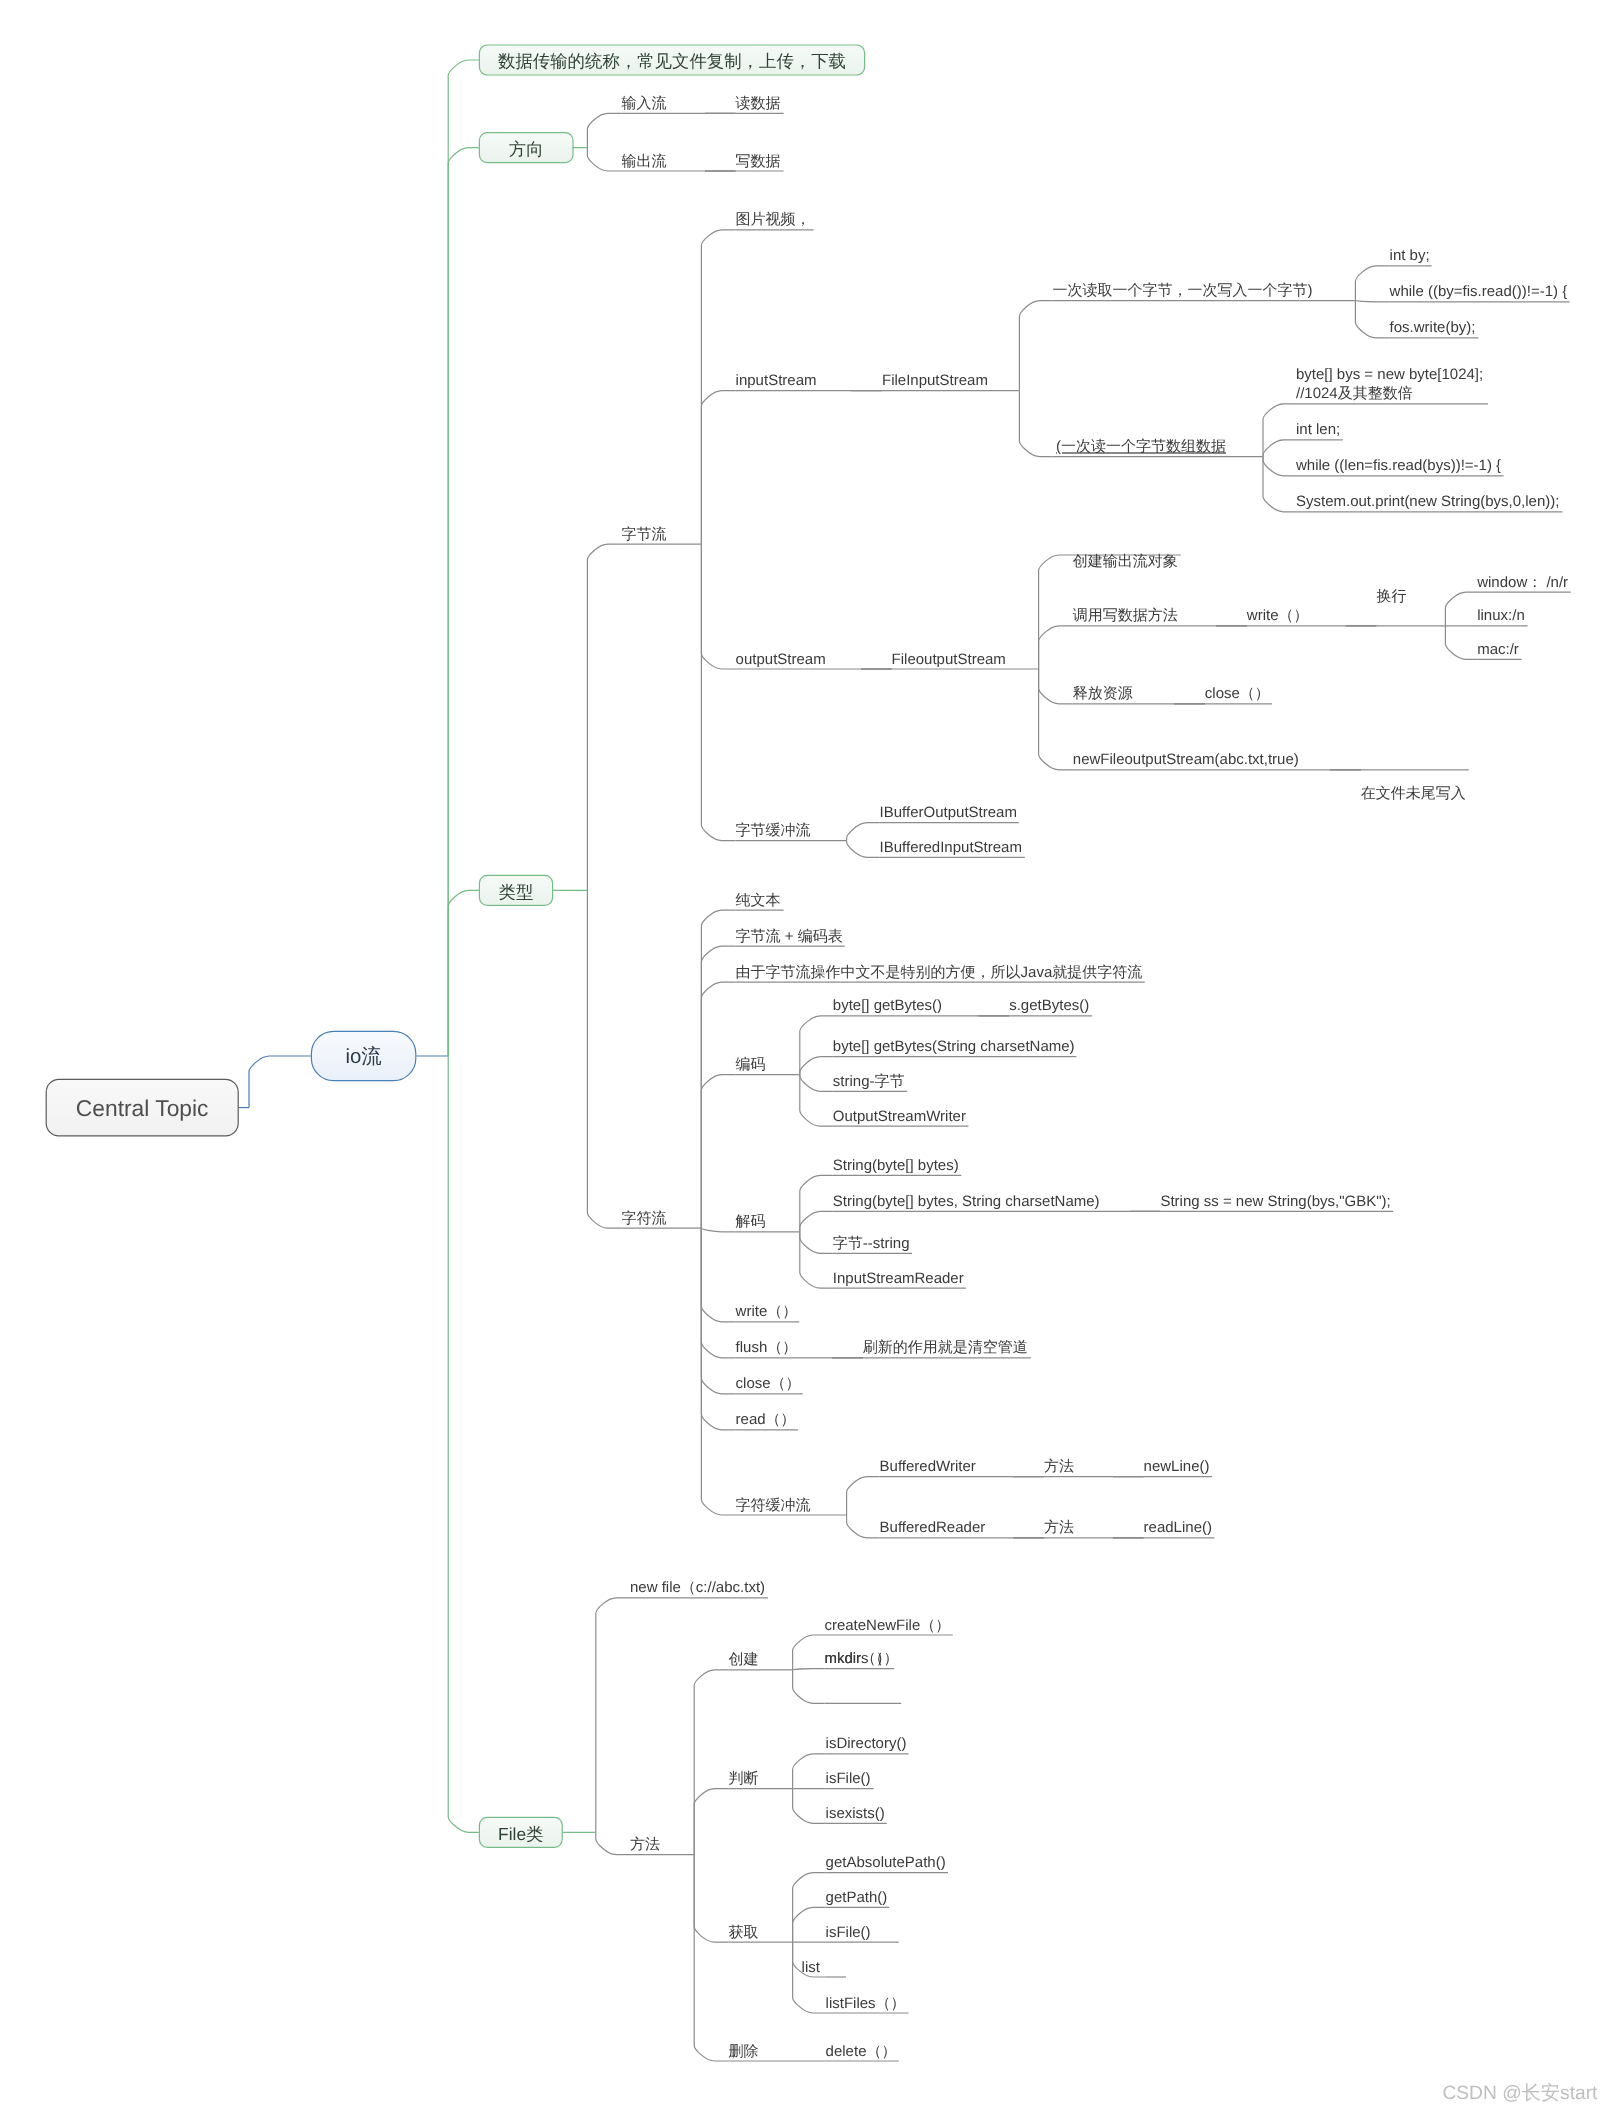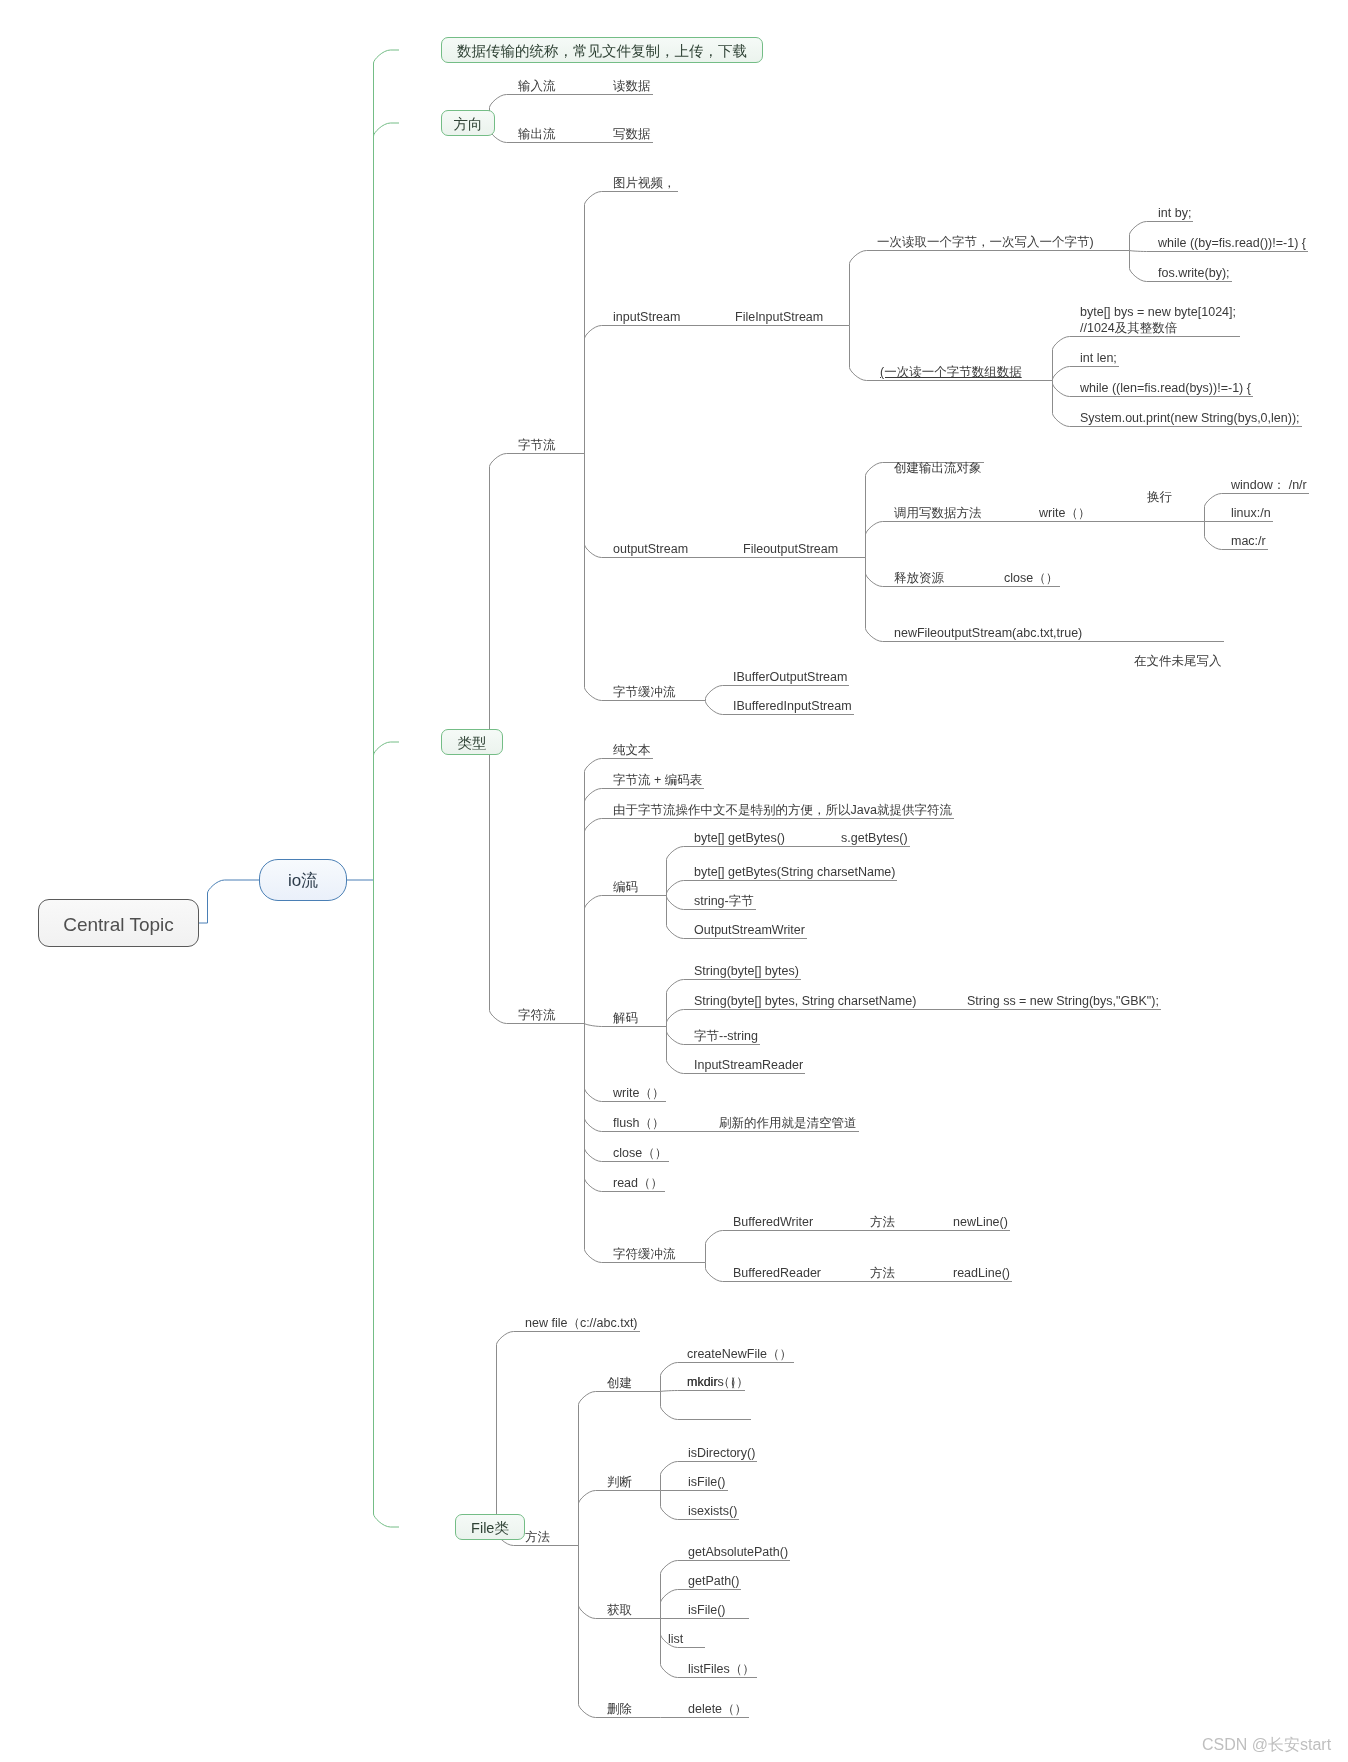--- a/index.html
+++ b/index.html
@@ -15,21 +15,21 @@
     background:linear-gradient(180deg,#f9f9f9 0%,#f1f1f1 100%);color:#4f4f4f;
     display:flex;align-items:center;justify-content:center;font-size:19px;
     box-sizing:border-box;padding-top:4px;}
   .l1box{position:absolute;border:1.2px solid #4a7fb5;border-radius:19px;
     background:linear-gradient(180deg,#f7fafd 0%,#eaf0fa 100%);color:#2c3b4a;
     display:flex;align-items:center;justify-content:center;font-size:17px;
     box-sizing:border-box;padding-top:1px;}
   .greenbox{position:absolute;border:1.2px solid #74bd86;border-radius:7px;
     background:linear-gradient(180deg,#f5faf7 0%,#ebf3ed 100%);color:#2f4235;
     display:flex;align-items:center;justify-content:center;font-size:14.5px;
-    box-sizing:border-box;padding-top:2px;margin-left:42px;}
+    box-sizing:border-box;padding-top:2px;}
   .wm{position:absolute;left:1202px;top:1735px;color:#bfbfbf;font-size:16px;
       white-space:nowrap;line-height:20px;}
 </style>
 </head>
 <body>
 
 <div id="stage">
   <svg id="links" viewBox="0 0 1348 1762">
       <path d="M199 923H207.5" fill="none" stroke="#4a7fb5" stroke-width="1" stroke-linecap="butt" stroke-linejoin="round"></path>
       <path d="M207.5 923V893 C207.5 889.75, 216.85 880, 224.5 880 H259" fill="none" stroke="#4a7fb5" stroke-width="1" stroke-linecap="butt" stroke-linejoin="round"></path>
@@ -233,21 +233,21 @@
     </svg>
   <div class="rootbox" style="left: 38px; top: 899px; width: 161px; height: 48px;">
       <span>Central Topic</span>
     </div>
   <div class="l1box" style="left: 259px; top: 859px; width: 88px; height: 42px;">
       <span>io流</span>
     </div>
   <div class="greenbox" style="left: 399px; top: 37px; width: 322px; height: 26px;">
       <span>数据传输的统称，常见文件复制，上传，下载</span>
     </div>
-  <div class="greenbox" style="left: 399px; top: 110px; width: 54px; height: 26px;">
+  <div class="greenbox" style="left: 399px; top: 110px; width: 79px; height: 26px;">
       <span>方向</span>
     </div>
   <div class="leaf" style="left: 518px; top: 78px;">输入流</div>
   <div class="leaf" style="left: 613px; top: 78px;">读数据</div>
   <div class="leaf" style="left: 518px; top: 126px;">输出流</div>
   <div class="leaf" style="left: 613px; top: 126px;">写数据</div>
   <div class="greenbox" style="left: 399px; top: 729px; width: 62px; height: 26px;">
       <span>类型</span>
     </div>
   <div class="leaf" style="left: 518px; top: 437px;">字节流</div>
@@ -301,21 +301,21 @@
   <div class="leaf" style="left: 719px; top: 1115px;">刷新的作用就是清空管道</div>
   <div class="leaf" style="left: 613px; top: 1145px;">close（）</div>
   <div class="leaf" style="left: 613px; top: 1175px;">read（）</div>
   <div class="leaf" style="left: 613px; top: 1246px;">字符缓冲流</div>
   <div class="leaf" style="left: 733px; top: 1214px;">BufferedWriter</div>
   <div class="leaf" style="left: 870px; top: 1214px;">方法</div>
   <div class="leaf" style="left: 953px; top: 1214px;">newLine()</div>
   <div class="leaf" style="left: 733px; top: 1265px;">BufferedReader</div>
   <div class="leaf" style="left: 870px; top: 1265px;">方法</div>
   <div class="leaf" style="left: 953px; top: 1265px;">readLine()</div>
-  <div class="greenbox" style="left: 413px; top: 1514px; width: 70px; height: 26px;">
+  <div class="greenbox" style="left: 399px; top: 1514px; width: 70px; height: 26px;">
       <span>File类</span>
     </div>
   <div class="leaf" style="left: 525px; top: 1315px;">new file（c://abc.txt)</div>
   <div class="leaf" style="left: 525px; top: 1529px;">方法</div>
   <div class="leaf" style="left: 607px; top: 1375px;">创建</div>
   <div class="leaf" style="left: 687px; top: 1346px;">createNewFile（）</div>
   <div class="leaf" style="left: 687px; top: 1374px;">mkdir（）</div>
   <div class="leaf" style="left: 687px; top: 1374px;">mkdirs（）</div>
   <div class="leaf" style="left: 607px; top: 1474px;">判断</div>
   <div class="leaf" style="left: 688px; top: 1445px;">isDirectory()</div>

